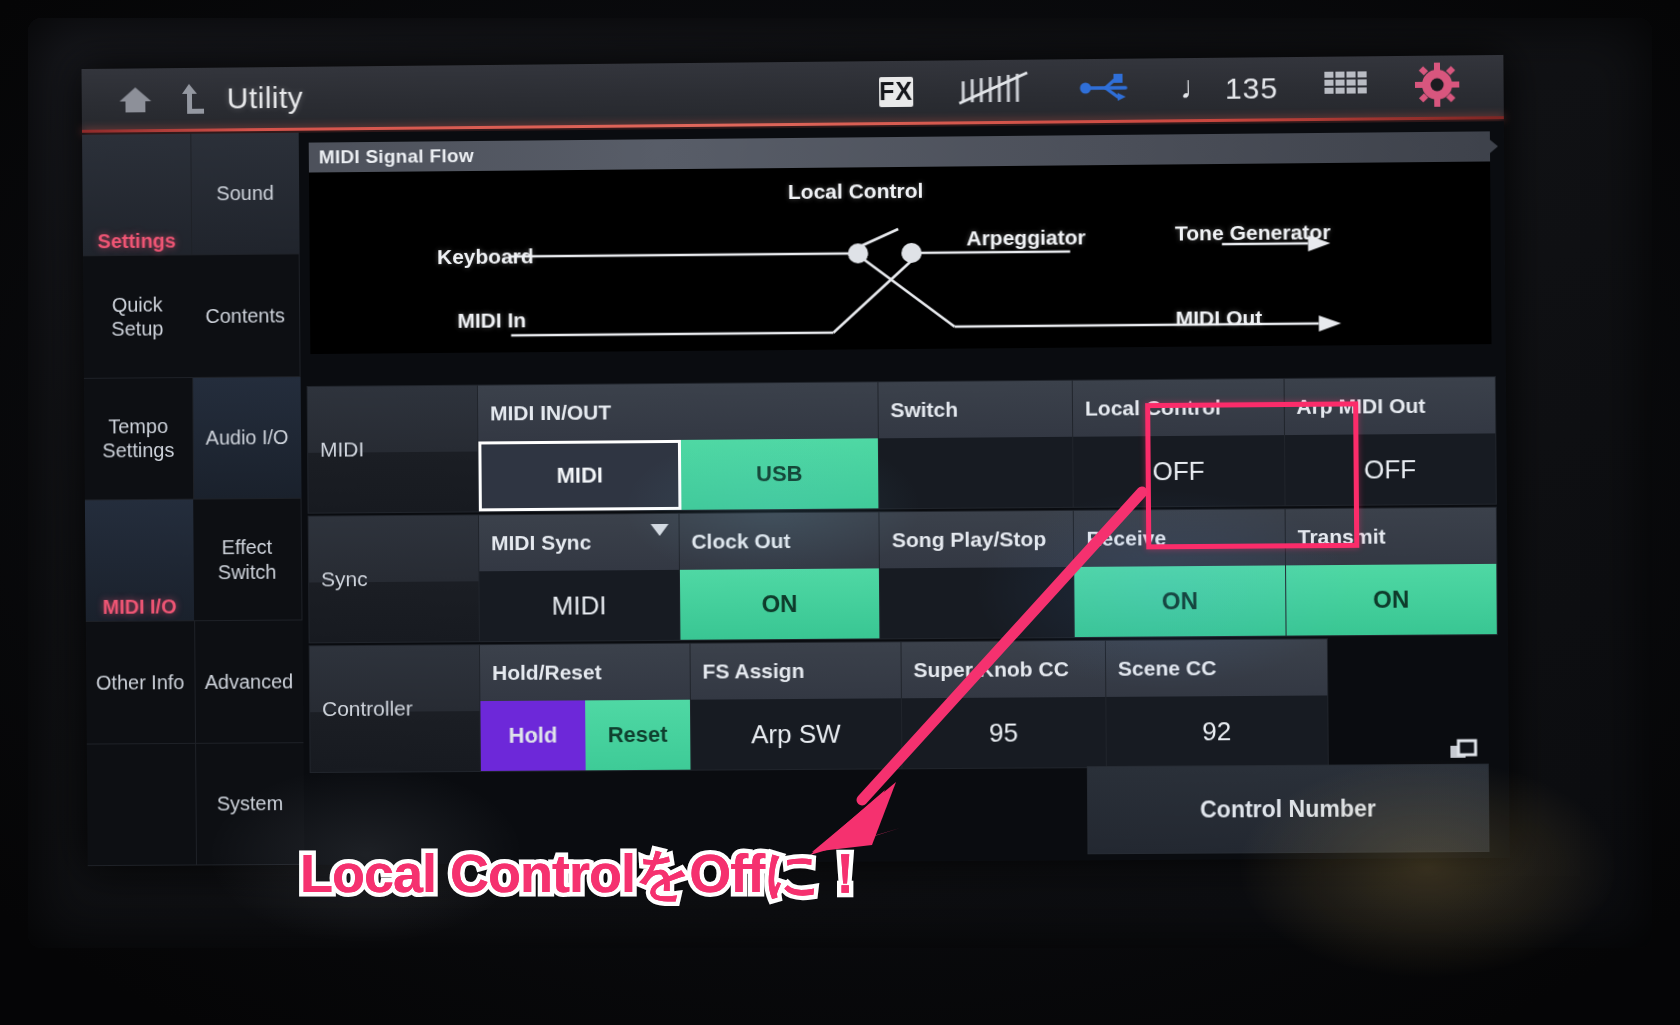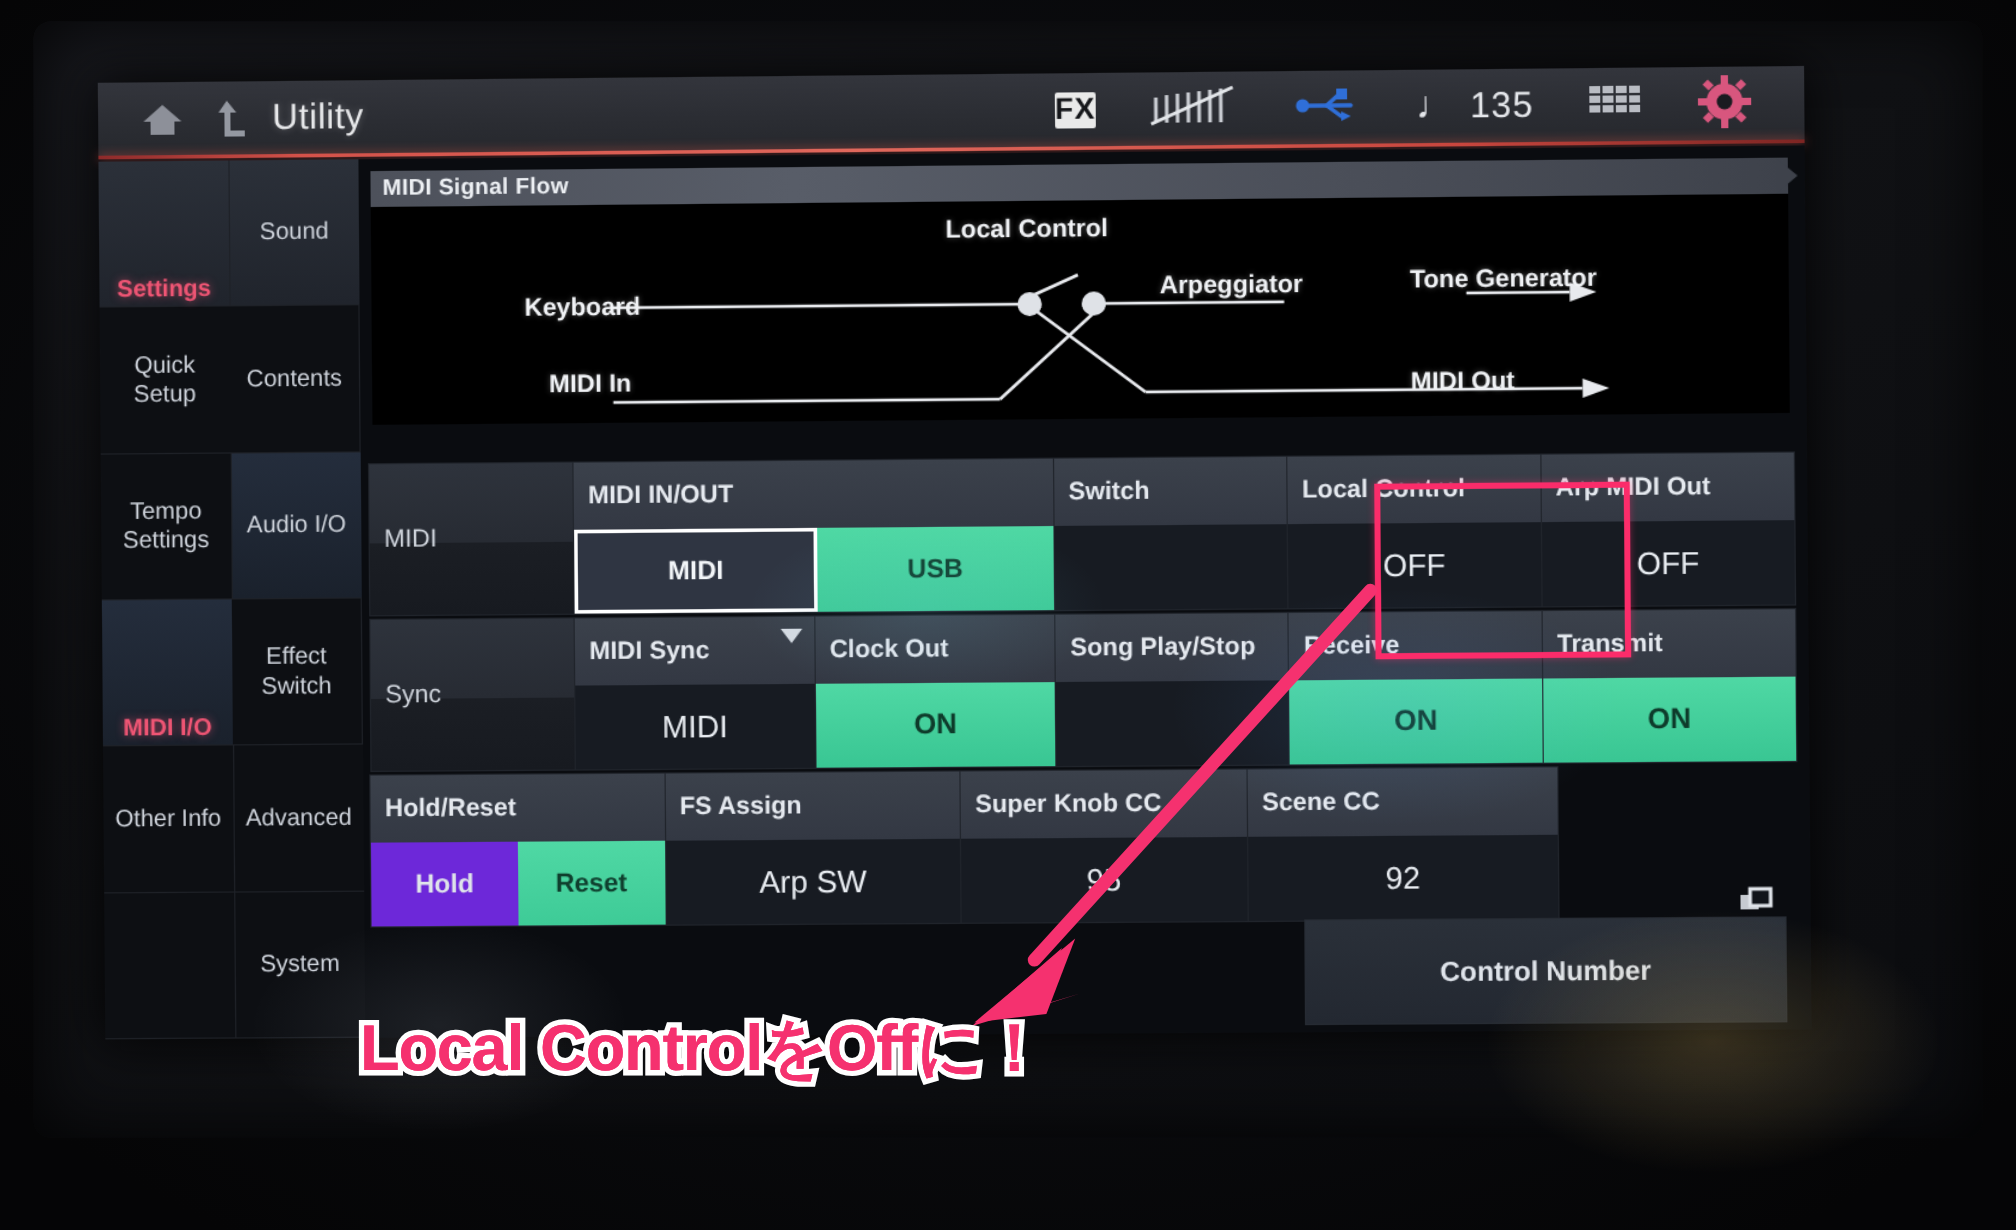--- a/index.html
+++ b/index.html
@@ -414,20 +414,21 @@
             </div>
             <div class="cell" style="flex:1.3">
               <div class="chead">Transmit</div>
               <div class="cbody">
                   <div class="val greenfill">ON</div>
                 </div>
             </div>
           </div>
 
           <div class="prow">
+            <div class="rowlabel">Controller</div>
             <div class="cell" style="flex:1.24">
               <div class="chead">Hold/Reset</div>
               <div class="cbody">
                 <div class="seg off">Hold</div>
                 <div class="seg on">Reset</div>
               </div>
             </div>
             <div class="cell" style="flex:1.24">
               <div class="chead">FS Assign</div>
               <div class="cbody">

